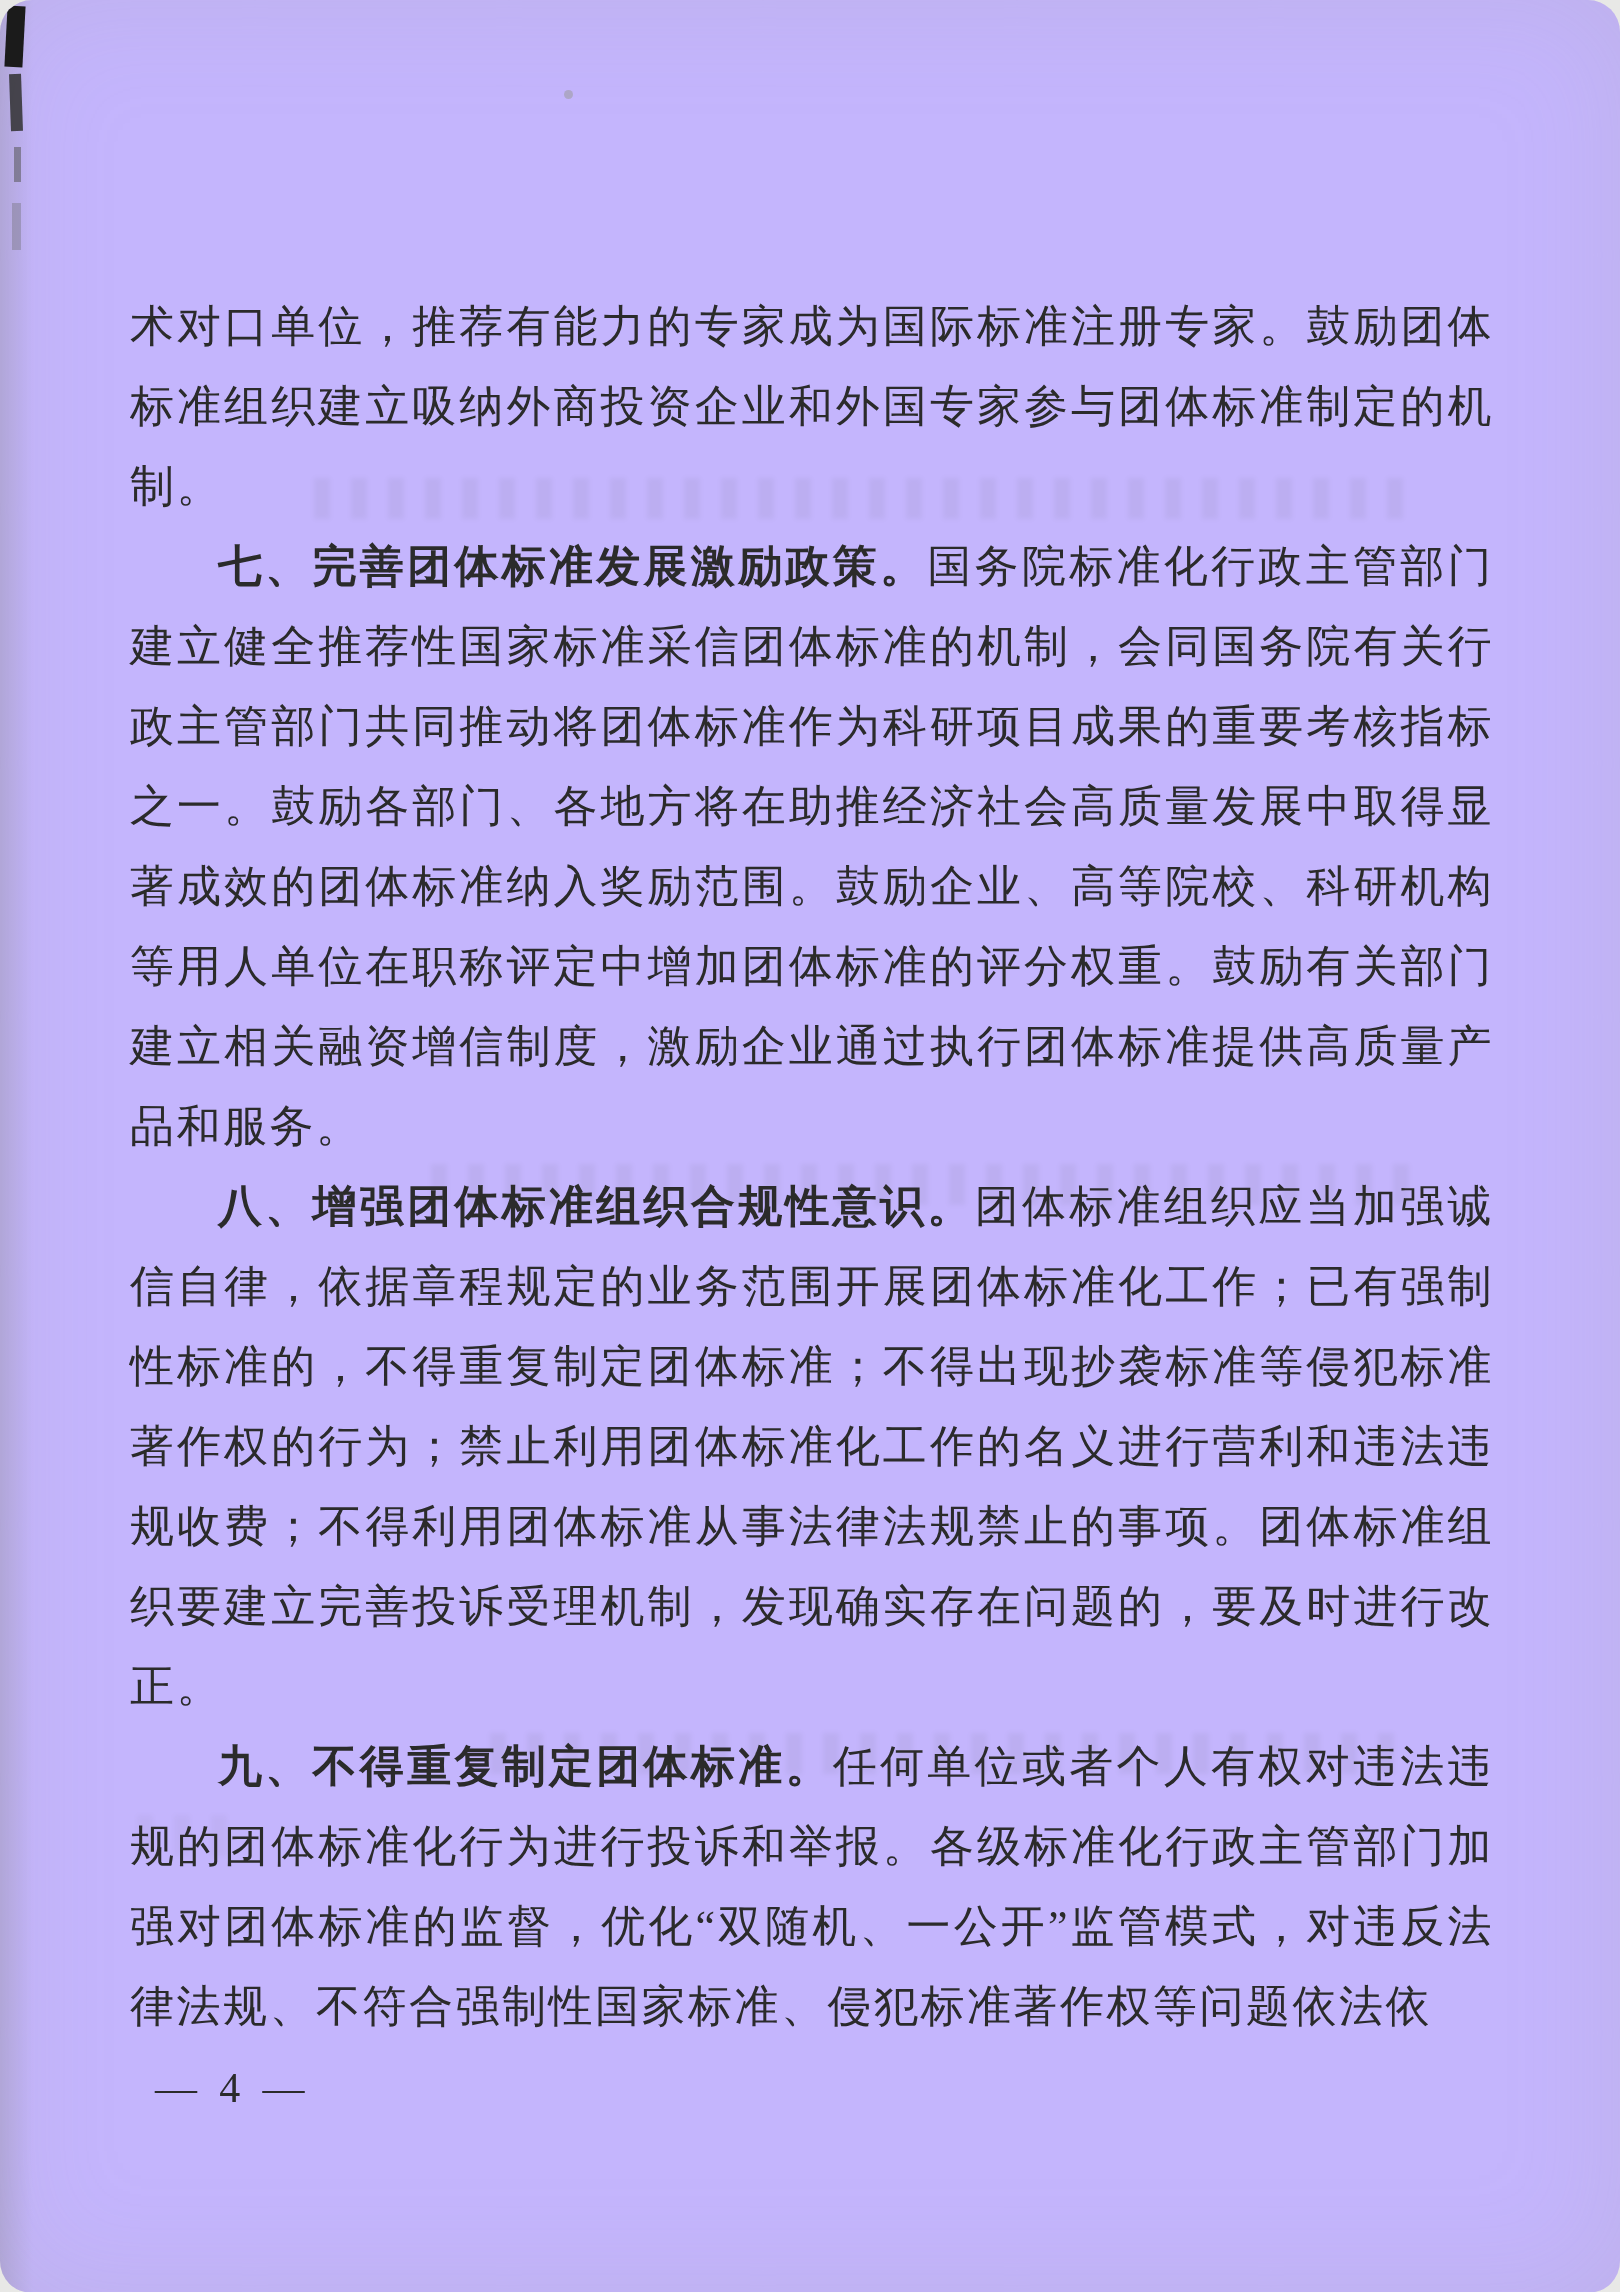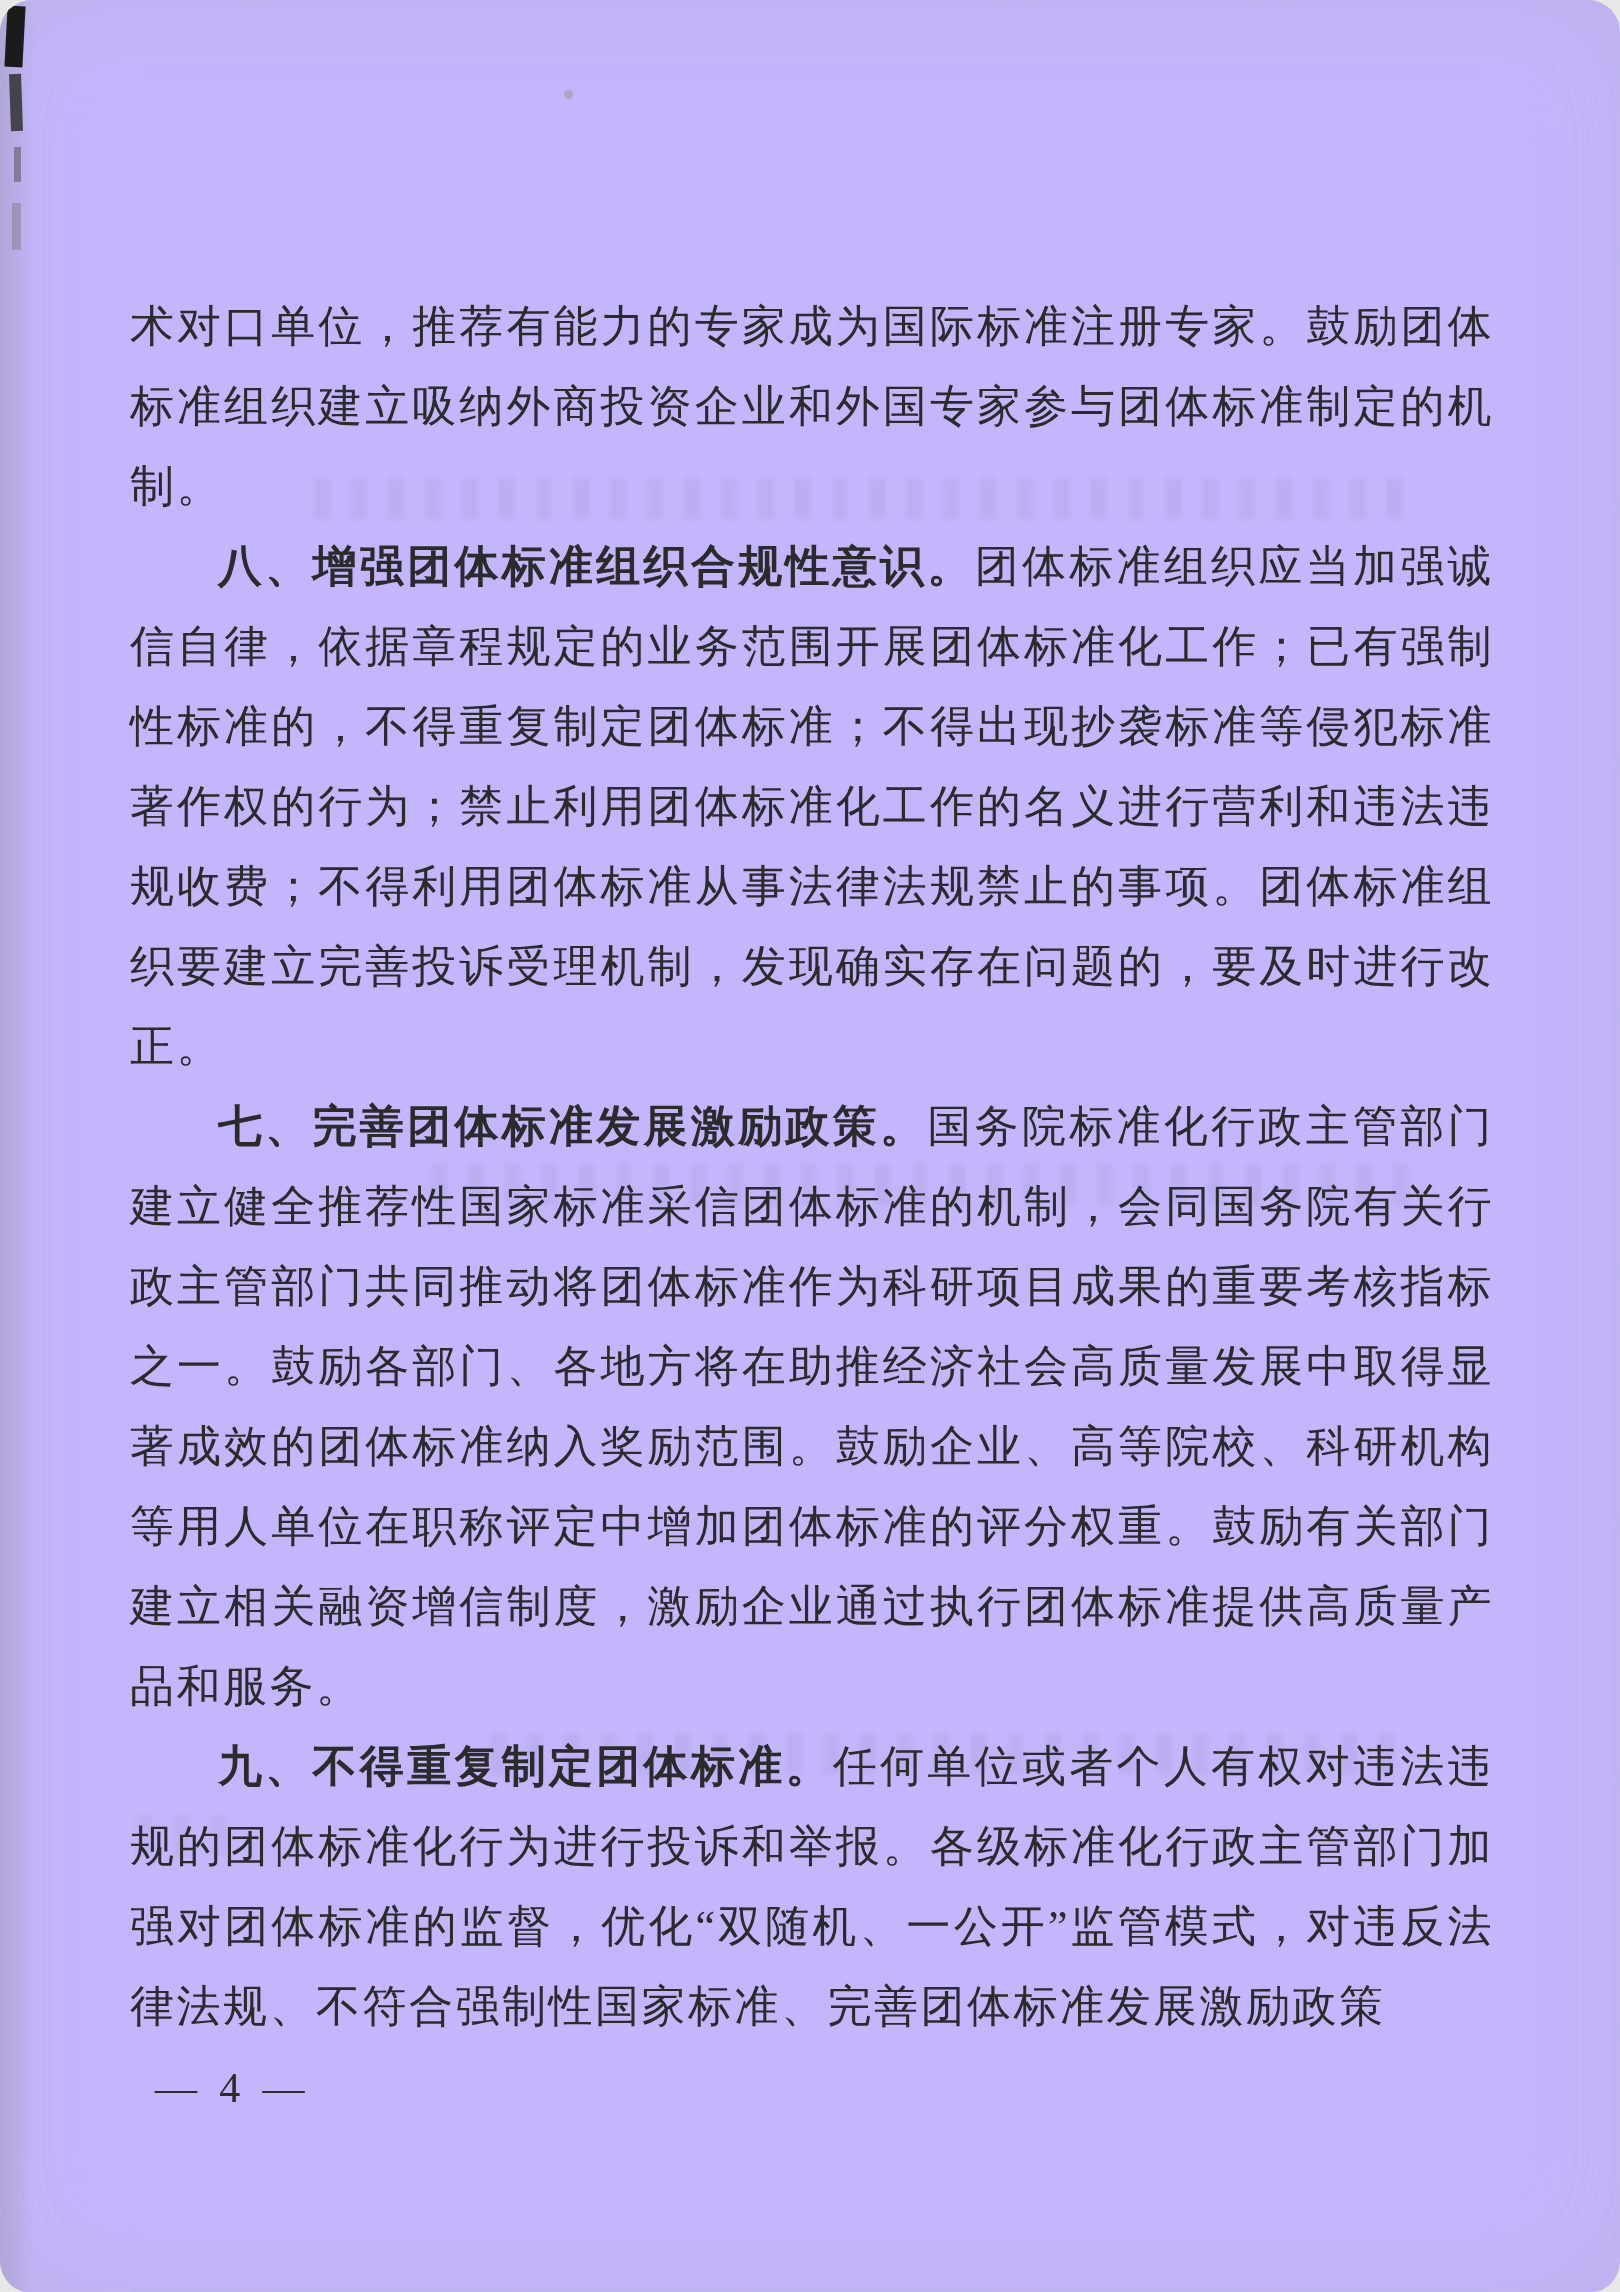--- a/index.html
+++ b/index.html
@@ -81,24 +81,24 @@
 
   <div class="ghost g1"></div>
   <div class="ghost g2"></div>
   <div class="ghost g3"></div>
   <div class="ghost g4"></div>
 
   <main class="text-block">
 
     <p class="para continuation"><span>术对口单位，推荐有能力的专家成为国际标准注册专家。鼓励团体标准组织建立吸纳外商投资企业和外国专家参与团体标准制定的机制。</span></p>
 
+    <p class="para"><span class="para-heading">七、完善团体标准发展激励政策。</span><span>国务院标准化行政主管部门建立健全推荐性国家标准采信团体标准的机制，会同国务院有关行政主管部门共同推动将团体标准作为科研项目成果的重要考核指标之一。鼓励各部门、各地方将在助推经济社会高质量发展中取得显著成效的团体标准纳入奖励范围。鼓励企业、高等院校、科研机构等用人单位在职称评定中增加团体标准的评分权重。鼓励有关部门建立相关融资增信制度，激励企业通过执行团体标准提供高质量产品和服务。</span></p>
+
     <p class="para"><span class="para-heading">八、增强团体标准组织合规性意识。</span><span>团体标准组织应当加强诚信自律，依据章程规定的业务范围开展团体标准化工作；已有强制性标准的，不得重复制定团体标准；不得出现抄袭标准等侵犯标准著作权的行为；禁止利用团体标准化工作的名义进行营利和违法违规收费；不得利用团体标准从事法律法规禁止的事项。团体标准组织要建立完善投诉受理机制，发现确实存在问题的，要及时进行改正。</span></p>
 
-    <p class="para"><span class="para-heading">七、完善团体标准发展激励政策。</span><span>国务院标准化行政主管部门建立健全推荐性国家标准采信团体标准的机制，会同国务院有关行政主管部门共同推动将团体标准作为科研项目成果的重要考核指标之一。鼓励各部门、各地方将在助推经济社会高质量发展中取得显著成效的团体标准纳入奖励范围。鼓励企业、高等院校、科研机构等用人单位在职称评定中增加团体标准的评分权重。鼓励有关部门建立相关融资增信制度，激励企业通过执行团体标准提供高质量产品和服务。</span></p>
-
-    <p class="para"><span class="para-heading">九、不得重复制定团体标准。</span><span>任何单位或者个人有权对违法违规的团体标准化行为进行投诉和举报。各级标准化行政主管部门加强对团体标准的监督，优化“双随机、一公开”监管模式，对违反法律法规、不符合强制性国家标准、完善团体标准发展激励政策</span></p>
+    <p class="para"><span class="para-heading">九、不得重复制定团体标准。</span><span>任何单位或者个人有权对违法违规的团体标准化行为进行投诉和举报。各级标准化行政主管部门加强对团体标准的监督，优化“双随机、一公开”监管模式，对违反法律法规、不符合强制性国家标准、侵犯标准著作权等问题依法依</span></p>
 
   </main>
 
   <footer class="page-footer"><span>— 4 —</span></footer>
 
 </div>
 
 
 </body></html>

